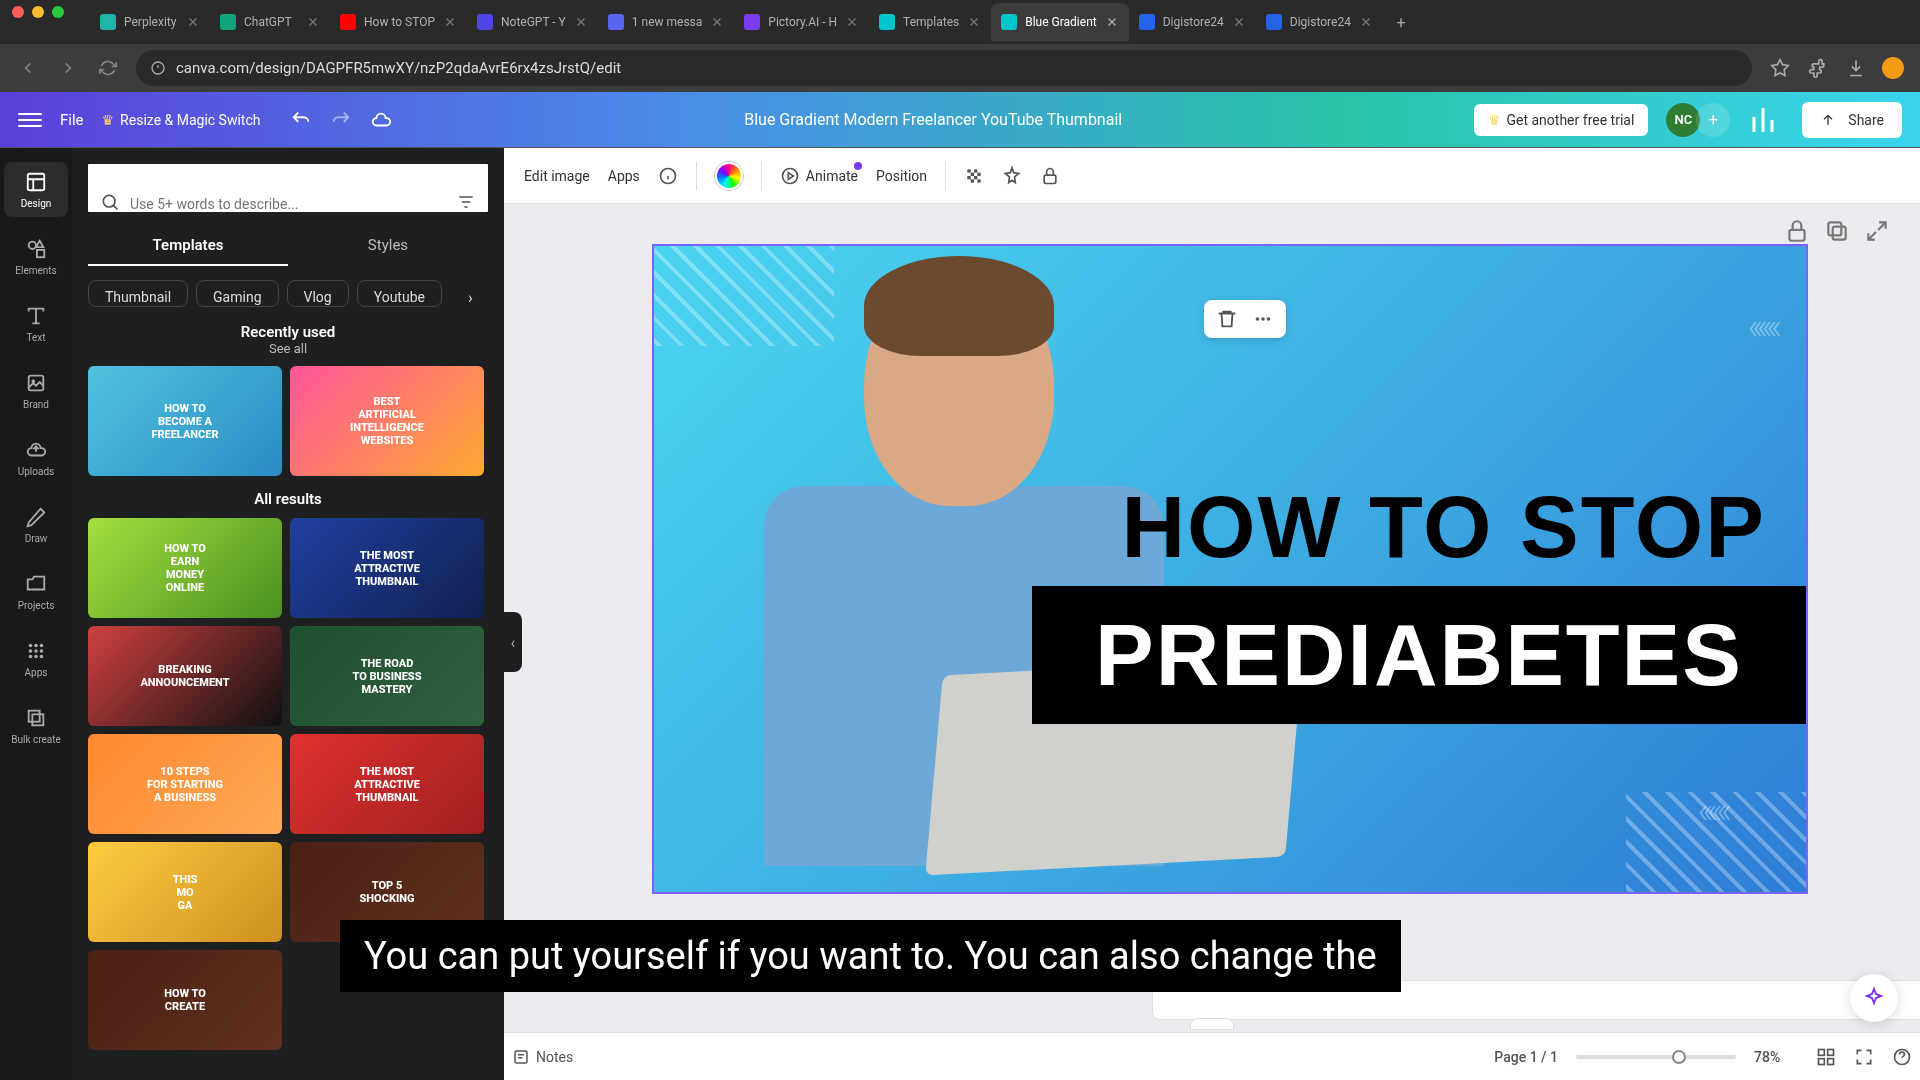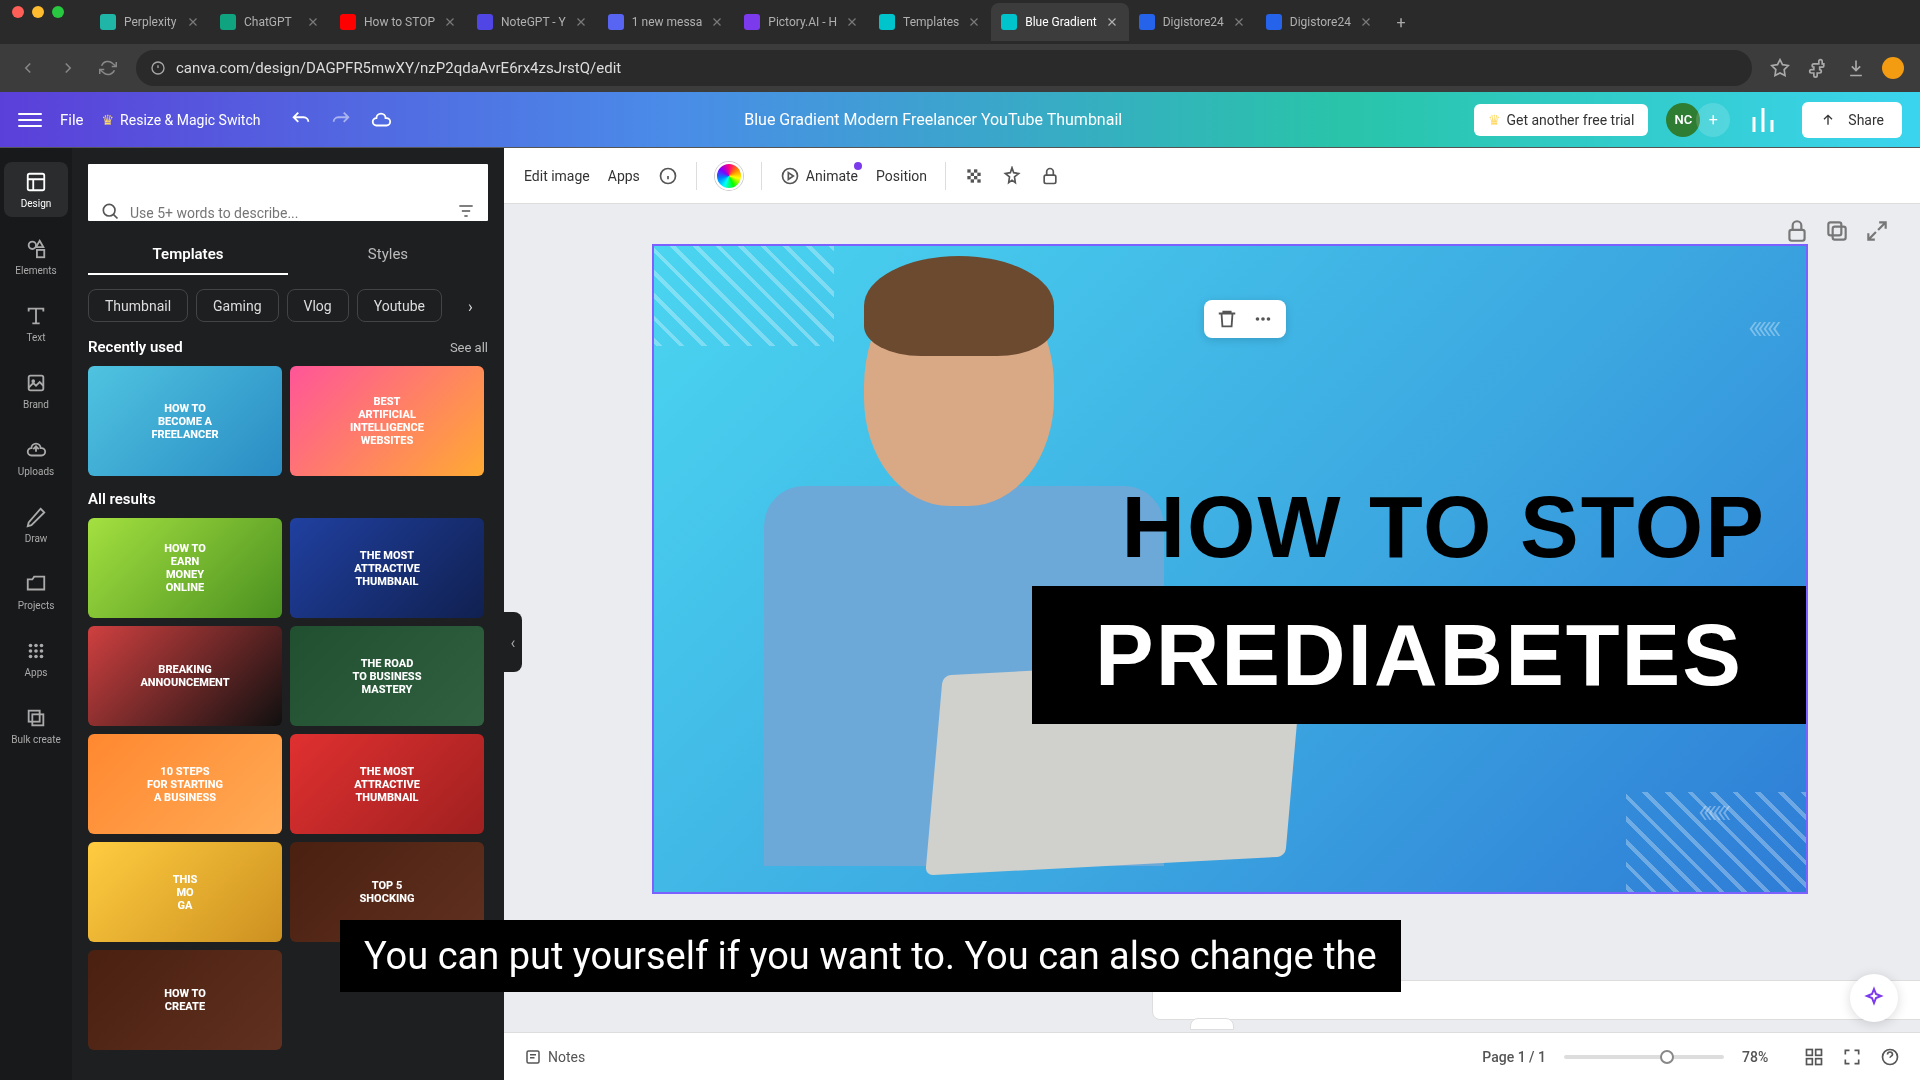--- a/index.html
+++ b/index.html
@@ -60,21 +60,21 @@
 .search-box { height: 60px; background: #fff; border-radius: 1px; display: flex; align-items: flex-end; padding: 0 12px; gap: 10px; margin-bottom: 14px; }
 .search-icon { width: 20px; height: 20px; color: #555; }
 .search-input { flex: 1; border: none; outline: none; font-size: 14px; color: #666; background: transparent; }
 .filter-icon { width: 20px; height: 20px; color: #555; }
 .panel-tabs { display: flex; margin-bottom: 14px; }
 .panel-tab { flex: 1; text-align: center; padding: 10px 0; color: #bbb; font-size: 15px; border-bottom: 2px solid transparent; }
 .panel-tab.active { color: #fff; border-bottom-color: #fff; font-weight: 600; }
 .chip-row { display: flex; gap: 8px; margin-bottom: 16px; overflow: hidden; position: relative; }
 .chip { padding: 8px 16px; background: transparent; border: 1px solid #444; border-radius: 8px; color: #ddd; font-size: 14px; white-space: nowrap; }
 .chip-arrow { position: absolute; right: 0; top: 8px; width: 20px; height: 20px; color: #ddd; background: #1e1f21; }
-.section-head { display: flex; justify-content: space-between; align-items: center; margin-bottom: 10px; }
+.section-head { display: flex; justify-content: space-between; align-items: center; margin-bottom: 10px; flex-direction: column; }
 .section-title { color: #fff; font-size: 15px; font-weight: 600; }
 .see-all { color: #bbb; font-size: 13px; }
 .thumb-grid { display: flex; flex-wrap: wrap; gap: 8px; margin-bottom: 14px; }
 .thumb { width: 194px; height: 110px; border-radius: 6px; display: flex; flex-direction: column; align-items: center; justify-content: center; font-size: 11px; font-weight: 800; color: #fff; text-align: center; padding: 6px; overflow: hidden; position: relative; }
 .thumb.smaller { height: 100px; }
 
 
 .canvas-area { flex: 1; background: #ebecf0; position: relative; display: flex; flex-direction: column; }
 .canvas-toolbar { height: 56px; background: #fff; border-bottom: 1px solid #ddd; display: flex; align-items: center; padding: 0 20px; gap: 18px; font-size: 14px; color: #333; }
 .tb-item { display: flex; align-items: center; gap: 6px; }
@@ -98,21 +98,21 @@
 .title-line1 { position: absolute; right: 40px; top: 230px; font-size: 88px; font-weight: 900; color: #000; font-family: Arial Black, sans-serif; letter-spacing: 2px; }
 .title-box { position: absolute; right: 0; top: 340px; background: #000; padding: 18px 63px; }
 .title-line2 { font-size: 88px; font-weight: 900; color: #fff; font-family: Arial Black, sans-serif; letter-spacing: 2px; }
 .float-toolbar { position: absolute; left: 550px; top: 54px; background: #fff; border-radius: 8px; padding: 8px 12px; display: flex; gap: 14px; box-shadow: 0 2px 8px rgba(0,0,0,0.15); }
 
 .side-collapse { position: absolute; left: 0; top: 50%; transform: translateY(-50%); width: 18px; height: 60px; background: #1e1f21; border-radius: 0 8px 8px 0; display: flex; align-items: center; justify-content: center; color: #aaa; }
 
 .ai-fab { position: absolute; right: 22px; bottom: 58px; width: 48px; height: 48px; border-radius: 50%; background: #fff; box-shadow: 0 2px 12px rgba(0,0,0,0.15); display: flex; align-items: center; justify-content: center; }
 
 
-.bottom-bar { position: absolute; bottom: 0; left: 504px; right: 0; height: 48px; background: #fff; border-top: 1px solid #ddd; display: flex; align-items: center; padding: 0 20px; gap: 18px; font-size: 14px; color: #555; }
+.bottom-bar { position: absolute; bottom: 0; left: 504px; right: 0; height: 48px; background: #fff; border-top: 1px solid #ddd; display: flex; align-items: center; padding: 0 8px; gap: 18px; font-size: 14px; color: #555; }
 .notes-btn { display: flex; gap: 6px; align-items: center; }
 .bottom-spacer { flex: 1; }
 .page-indicator { font-weight: 500; }
 .zoom-slider { width: 160px; height: 4px; background: #ddd; border-radius: 2px; position: relative; }
 .zoom-thumb { position: absolute; left: 60%; top: -5px; width: 14px; height: 14px; background: #fff; border: 2px solid #888; border-radius: 50%; }
 .zoom-val { font-weight: 500; width: 44px; }
 
 
 .caption { position: absolute; left: 340px; top: 920px; background: #000; color: #fff; font-size: 38px; padding: 14px 24px; font-weight: 400; z-index: 50; }
 

